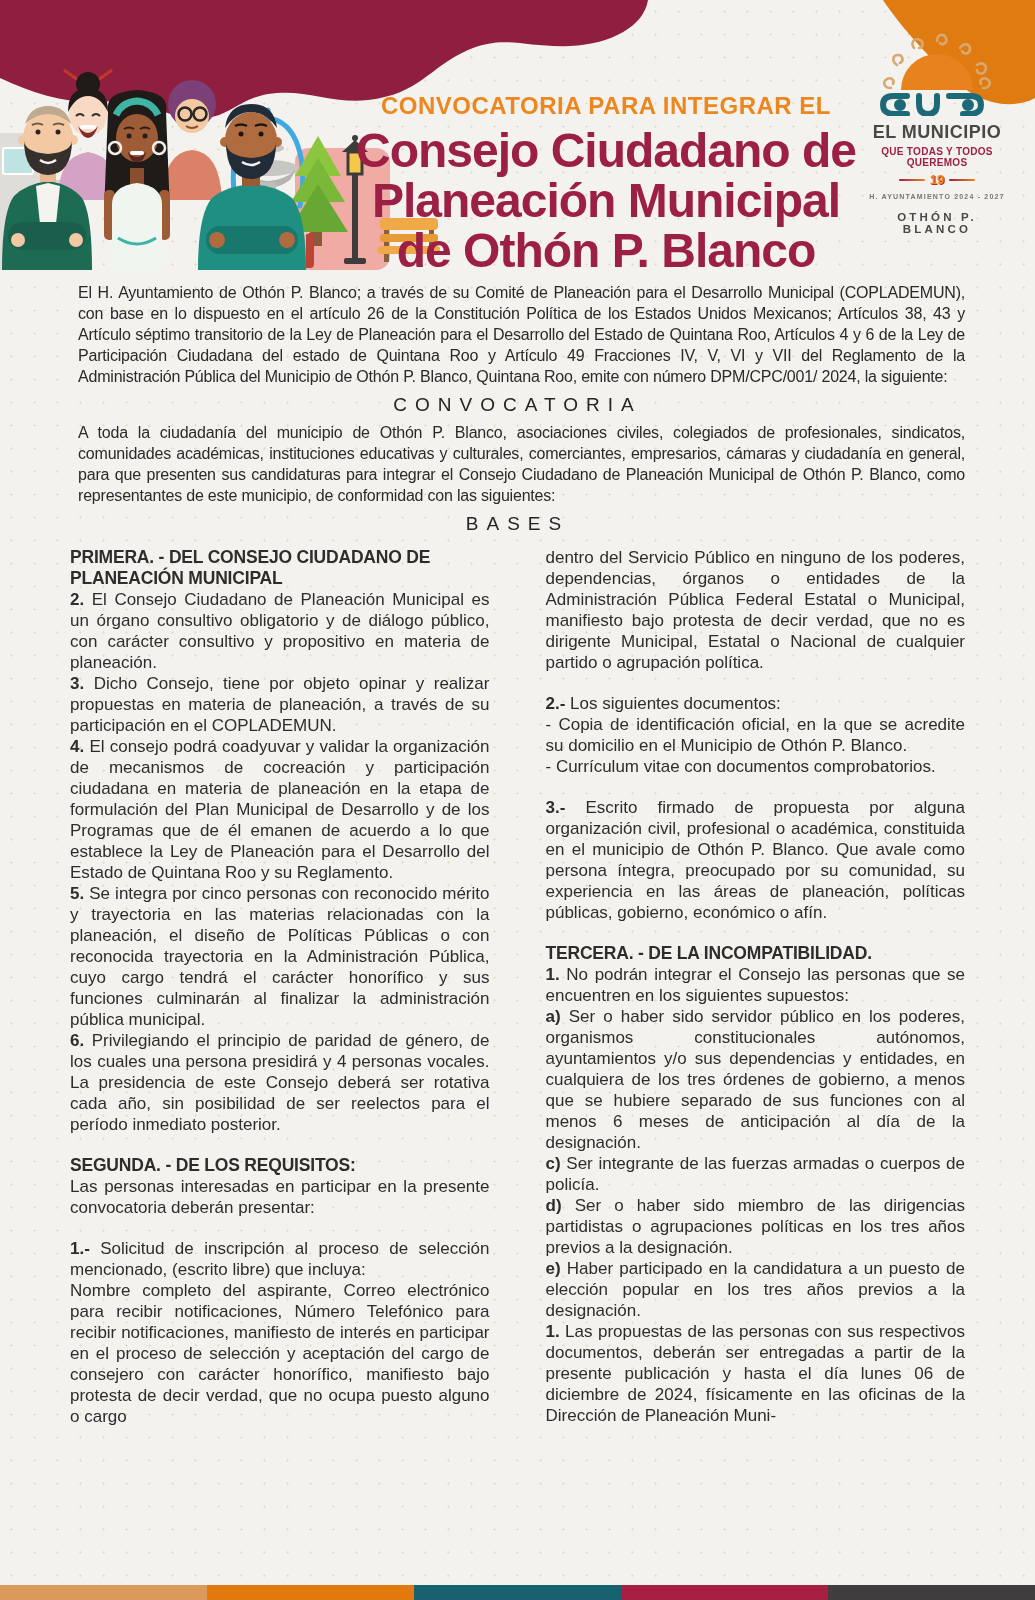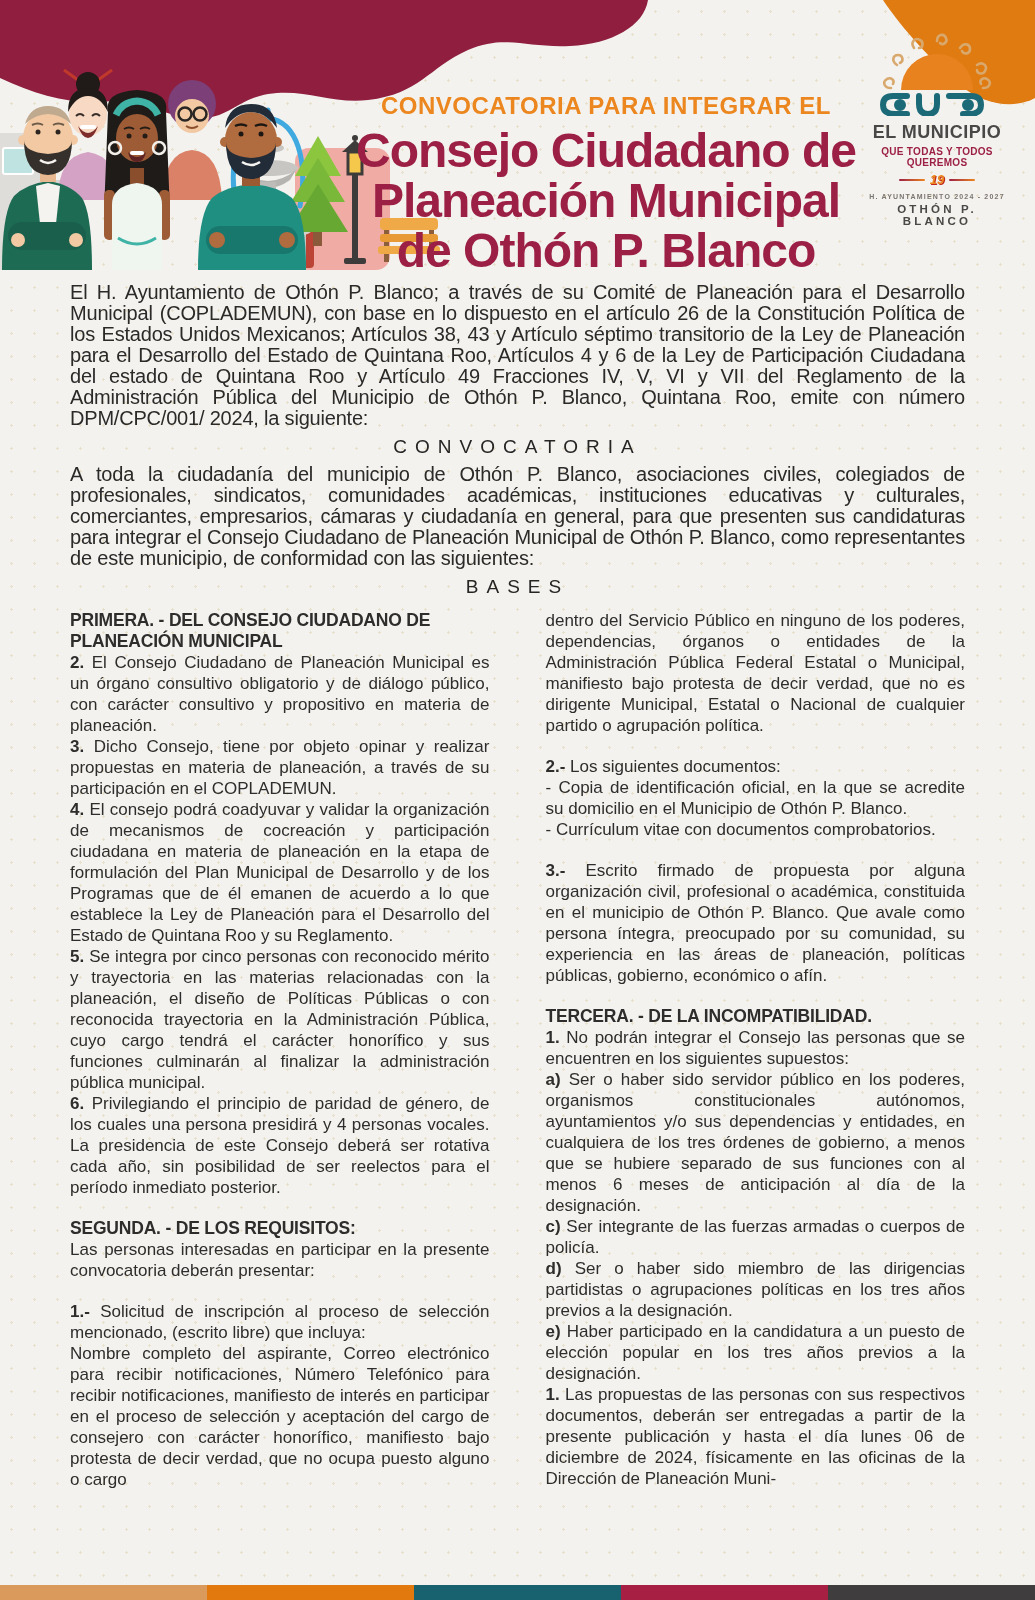--- a/index.html
+++ b/index.html
@@ -14,26 +14,26 @@
   .blob-orange{position:absolute;top:0;right:0;}
   .illus{position:absolute;top:0;left:0;}
   .title-block{position:absolute;top:92px;left:348px;width:516px;text-align:center;}
   .kicker{font-size:24px;font-weight:700;color:var(--orange);letter-spacing:.5px;margin-bottom:6px;}
   .title-line{font-size:48px;font-weight:700;color:var(--maroon);line-height:50px;letter-spacing:-1px;}
   .logo{position:absolute;top:24px;left:862px;width:150px;text-align:center;}
   .logo-name{font-size:18px;font-weight:700;color:#4A4846;letter-spacing:.5px;margin-top:2px;}
   .logo-slogan{font-size:10px;font-weight:700;color:var(--maroon);letter-spacing:.3px;margin-top:3px;}
   .divider{display:flex;align-items:center;justify-content:center;gap:5px;margin-top:4px;}
   .dline{display:inline-block;width:26px;height:2px;background:linear-gradient(90deg,var(--maroon),var(--orange));border-radius:1px;}
-  .emblem{font-size:13px;font-weight:700;font-style:italic;color:var(--orange);text-shadow:1px 1px 0 #C0271D;}
+  .emblem{font-size:13px;font-weight:700;color:var(--orange);text-shadow:1px 1px 0 #C0271D;}
   .logo-admin{font-size:7px;font-weight:700;color:#7A756F;letter-spacing:1.2px;margin-top:6px;}
-  .logo-muni{font-size:11.5px;font-weight:700;color:#4A4846;letter-spacing:3.2px;margin-top:3px;}
+  .logo-muni{font-size:11.5px;font-weight:700;color:#4A4846;letter-spacing:3.2px;margin-top:11px;}
   
   .main{position:absolute;top:274px;left:70px;width:895px;}
-  .intro{margin:8px 0 0 0;font-size:20px;line-height:21px;letter-spacing:-.2px;text-align:justify;color:#2B2A28;}
+  .intro{margin:8px 0 0 8px;font-size:16px;line-height:21px;letter-spacing:-.2px;text-align:justify;color:#2B2A28;}
   .center-head{margin:7px 0 6px 0;text-align:center;font-size:19px;font-weight:400;letter-spacing:8px;color:#262524;}
   .columns{display:flex;gap:56px;margin-top:12px;}
   .col{flex:1;font-size:17px;line-height:21px;text-align:justify;}
   .sec{font-weight:700;font-size:17.5px;margin:0;text-align:left;letter-spacing:-.2px;}
   .para{margin:0;}
   .lead{font-weight:700;}
   .gap{margin-top:20px;}
   
   .stripes{position:absolute;bottom:0;left:0;width:100%;height:15px;display:flex;}
   .stripes div{flex:1;}

